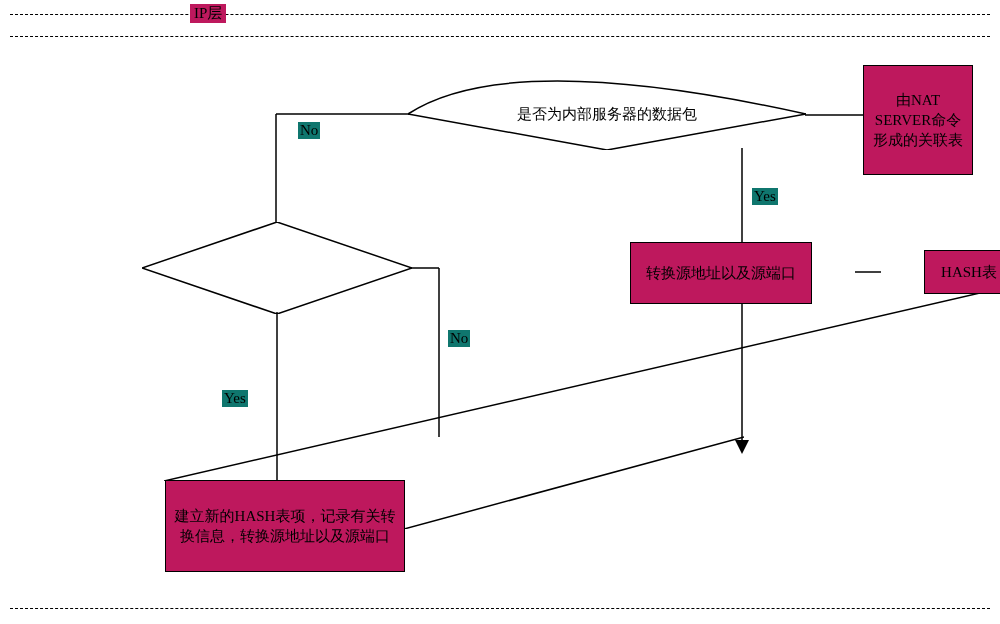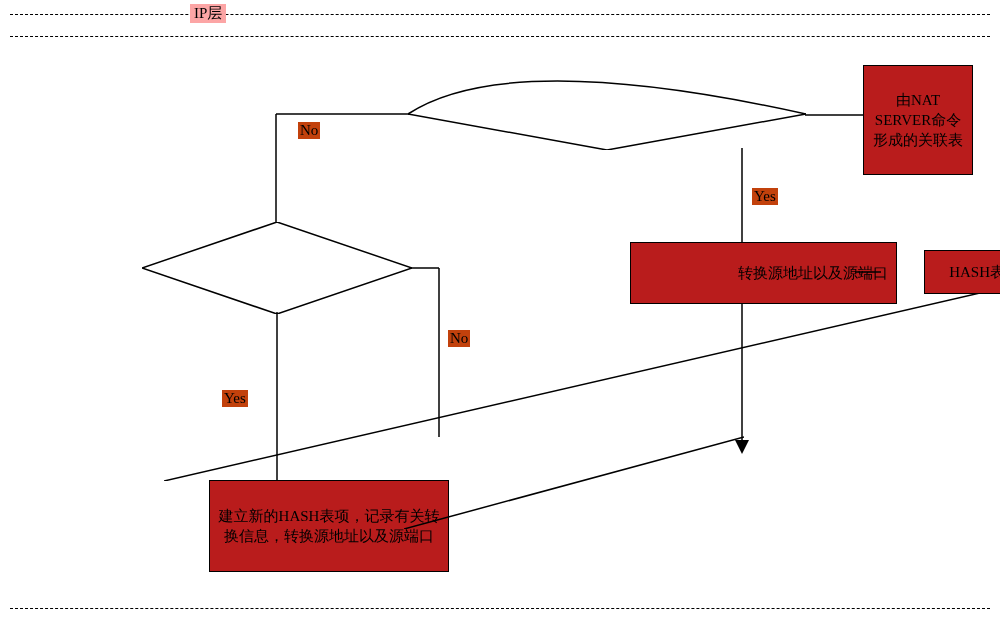--- a/index.html
+++ b/index.html
@@ -14,30 +14,30 @@
   }
   .dashed-line {
     position: absolute;
     left: 10px;
     right: 10px;
     border-top: 1.5px dashed #000;
     height: 0;
   }
   .layer-label {
     position: absolute;
-    background: #fca5a5;
+    background: #be185d;
     padding: 0 4px;
   }
   .box {
     position: absolute;
     border: 1.5px solid #000;
-    background: #b91c1c;
+    background: #be185d;
     display: flex;
     align-items: center;
-    justify-content: flex-end;
+    justify-content: center;
     text-align: center;
     padding: 6px 8px;
     box-sizing: border-box;
     line-height: 1.35;
   }
   .decision {
     position: absolute;
     display: flex;
     align-items: center;
     justify-content: center;
@@ -49,21 +49,21 @@
     width: 100%;
     height: 100%;
   }
   .decision .label {
     position: relative;
     padding: 0 30px;
     line-height: 1.35;
   }
   .edge-label {
     position: absolute;
-    background: #c2410c;
+    background: #0f766e;
     padding: 0 2px;
   }
   .conn {
     position: absolute;
     pointer-events: none;
   }
   .arrowhead {
     position: absolute;
     width: 0; height: 0;
     border-left: 7px solid transparent;
@@ -79,20 +79,21 @@
 
 <div class="dashed-line" style="top:36px;"></div>
 
 <div class="dashed-line" style="top:608px;"></div>
 
 <div class="decision" style="left:408px; top:78px; width:398px; height:72px;">
   <svg viewBox="0 0 398 72" preserveAspectRatio="none">
     <path d="M 0 36 Q 100 -30 398 36" fill="none" stroke="#000" stroke-width="1.5"></path>
     <path d="M 0 36 L 199 72 L 398 36" fill="none" stroke="#000" stroke-width="1.5"></path>
   </svg>
+  <span class="label">是否为内部服务器的数据包</span>
 </div>
 
 <svg class="conn" style="left:275px; top:113px; width:135px; height:110px;">
   <line x1="135" y1="1" x2="1" y2="1" stroke="#000" stroke-width="1.5"></line>
   <line x1="1" y1="1" x2="1" y2="110" stroke="#000" stroke-width="1.5"></line>
 </svg>
 <div class="edge-label" style="left:298px; top:122px;">No</div>
 
 <svg class="conn" style="left:740px; top:148px; width:4px; height:94px;">
   <line x1="2" y1="0" x2="2" y2="94" stroke="#000" stroke-width="1.5"></line>
@@ -117,38 +118,38 @@
   <line x1="0" y1="1" x2="28" y2="1" stroke="#000" stroke-width="1.5"></line>
   <line x1="28" y1="1" x2="28" y2="170" stroke="#000" stroke-width="1.5"></line>
 </svg>
 <div class="edge-label" style="left:448px; top:330px;">No</div>
 
 <svg class="conn" style="left:275px; top:312px; width:4px; height:168px;">
   <line x1="2" y1="0" x2="2" y2="168" stroke="#000" stroke-width="1.5"></line>
 </svg>
 <div class="edge-label" style="left:222px; top:390px;">Yes</div>
 
-<div class="box" style="left:630px; top:242px; width:267px; height:62px;">
+<div class="box" style="left:630px; top:242px; width:182px; height:62px;">
   <span>转换源地址以及源端口</span>
 </div>
 
 <div class="box" style="left:880px; top:250px; width:90px; height:44px;margin-left:44px;">
   <span>HASH表</span>
 </div>
 
 <svg class="conn" style="left:855px; top:270px; width:26px; height:4px;">
   <line x1="0" y1="2" x2="26" y2="2" stroke="#000" stroke-width="1.5"></line>
 </svg>
 
 <svg class="conn" style="left:740px; top:303px; width:4px; height:140px;">
   <line x1="2" y1="0" x2="2" y2="140" stroke="#000" stroke-width="1.5"></line>
 </svg>
 <div class="arrowhead" style="left:735px; top:440px;"></div>
 
-<div class="box" style="left:165px; top:480px; width:240px; height:92px;margin-left:44px;">
+<div class="box" style="left:165px; top:480px; width:240px; height:92px;">
   <span>建立新的HASH表项，记录有关转换信息，转换源地址以及源端口</span>
 </div>
 
 <svg class="conn" style="left:164px; top:293px; width:816px; height:188px;">
   <line x1="816" y1="0" x2="0" y2="188" stroke="#000" stroke-width="1.5"></line>
 </svg>
 
 <svg class="conn" style="left:404px; top:435px; width:340px; height:94px;">
   <line x1="0" y1="94" x2="340" y2="2" stroke="#000" stroke-width="1.5"></line>
 </svg>

